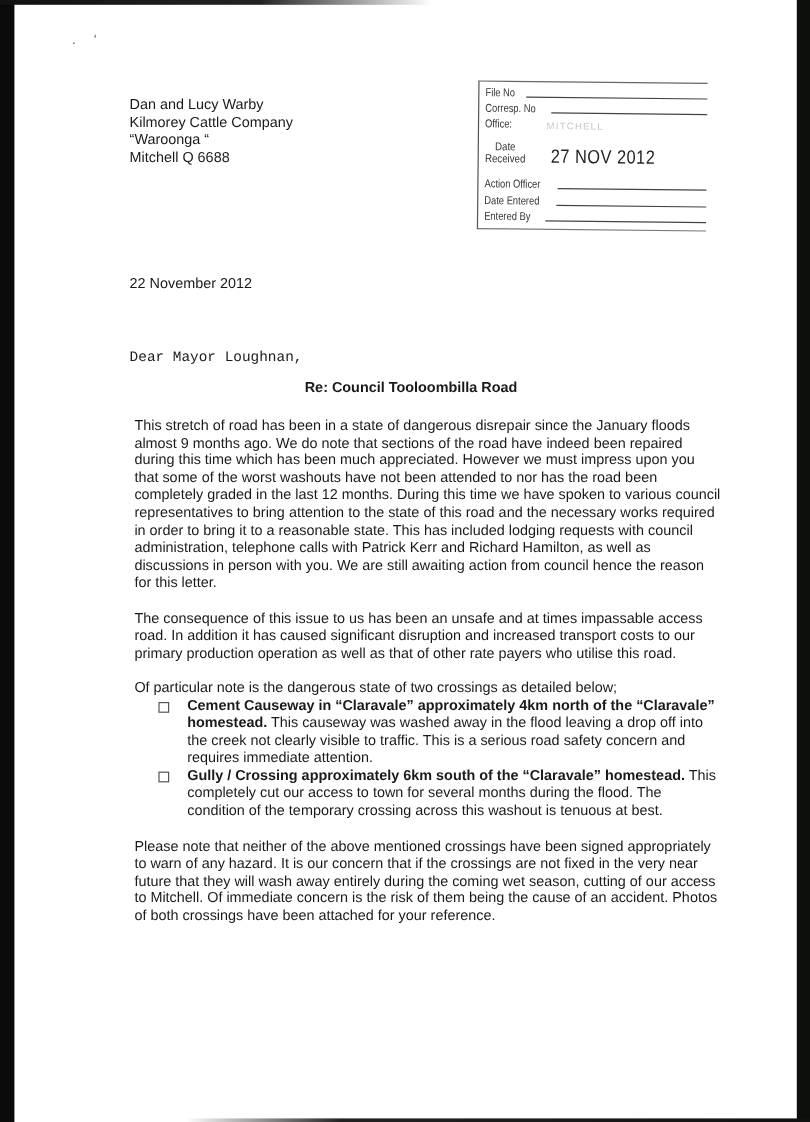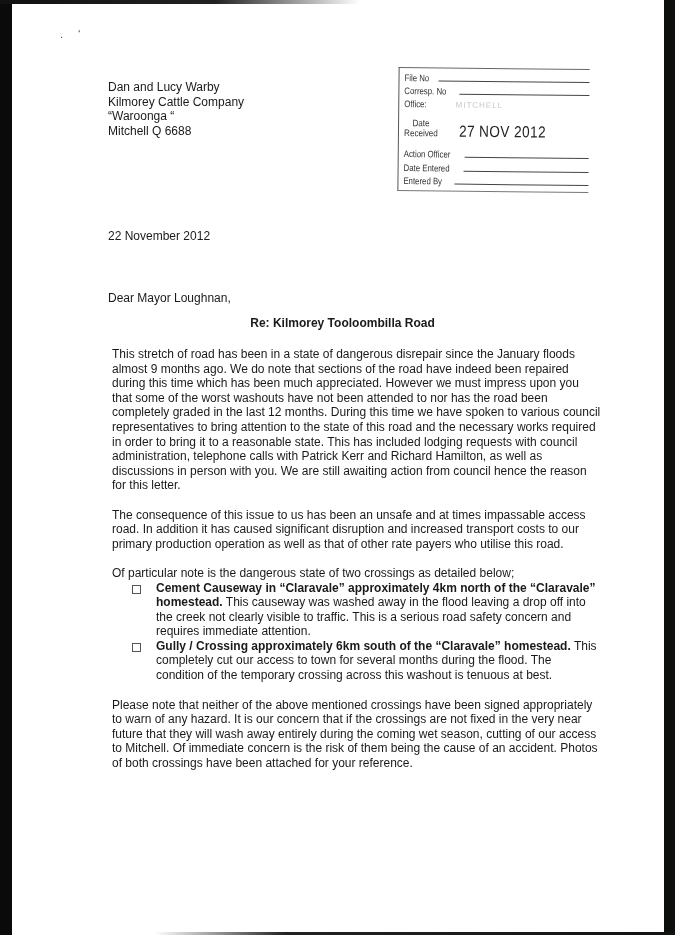--- a/index.html
+++ b/index.html
@@ -16,21 +16,21 @@
     .speck { position: absolute; left: 60px; top: 28px; font-size: 11px; color: #555; letter-spacing: 6px; }
 
     .page { position: absolute; left: 0; top: 0; width: 675px; height: 935px; }
     .txt { font-size: 12px; line-height: 14.6px; }
 
     .sender { position: absolute; left: 108px; top: 80px; }
     .contact { position: absolute; left: 108px; top: 151px; }
     .contact .email { text-decoration: underline; color: #1a1a1a; }
     .date { position: absolute; left: 108px; top: 193px; margin-top: 36px; }
     .recipient { position: absolute; left: 108px; top: 235px; }
-    .salutation { position: absolute; left: 108px; top: 291px; }
+    .salutation { position: absolute; left: 108px; top: 291px; font-family: Liberation Mono, monospace; }
     .subject { position: absolute; left: 0; width: 675px; top: 316px; text-align: center; font-weight: bold; padding-left: 10px; box-sizing: border-box; }
 
     .body { position: absolute; left: 112px; top: 347px; width: 490px; }
     .body p { margin: 0 0 14.6px 0; }
     .body p.tight { margin-bottom: 0; }
     .crossings { list-style: none; margin: 0 0 15px 0; padding: 0 0 0 40px; }
     .crossings li { position: relative; padding-left: 4px; }
     .crossings li .box { position: absolute; left: -20px; top: 4px; width: 7px; height: 7px; border: 1px solid #555; }
     .crossings li b { font-weight: bold; text-align: center; }
 
@@ -63,21 +63,21 @@
     <div>“Waroonga “</div>
     <div>Mitchell Q 6688</div>
   </div>
 
 
   <div class="date txt">22 November 2012</div>
 
 
   <div class="salutation txt">Dear Mayor Loughnan,</div>
 
-  <div class="subject txt">Re: Kilmorey Tooloombilla Road</div>
+  <div class="subject txt">Re: Council Tooloombilla Road</div>
 
   <div class="body txt">
     <p>This stretch of road has been in a state of dangerous disrepair since the January floods almost 9 months ago. We do note that sections of the road have indeed been repaired during this time which has been much appreciated. However we must impress upon you that some of the worst washouts have not been attended to nor has the road been completely graded in the last 12 months. During this time we have spoken to various council representatives to bring attention to the state of this road and the necessary works required in order to bring it to a reasonable state. This has included lodging requests with council administration, telephone calls with Patrick Kerr and Richard Hamilton, as well as discussions in person with you. We are still awaiting action from council hence the reason for this letter.</p>
     <p>The consequence of this issue to us has been an unsafe and at times impassable access road. In addition it has caused significant disruption and increased transport costs to our primary production operation as well as that of other rate payers who utilise this road.</p>
     <p class="tight">Of particular note is the dangerous state of two crossings as detailed below;</p>
     <ul class="crossings">
       <li>
         <span class="box"></span>
         <b>Cement Causeway in “Claravale” approximately 4km north of the “Claravale” homestead.</b><span> This causeway was washed away in the flood leaving a drop off into the creek not clearly visible to traffic. This is a serious road safety concern and requires immediate attention.</span>
       </li>

